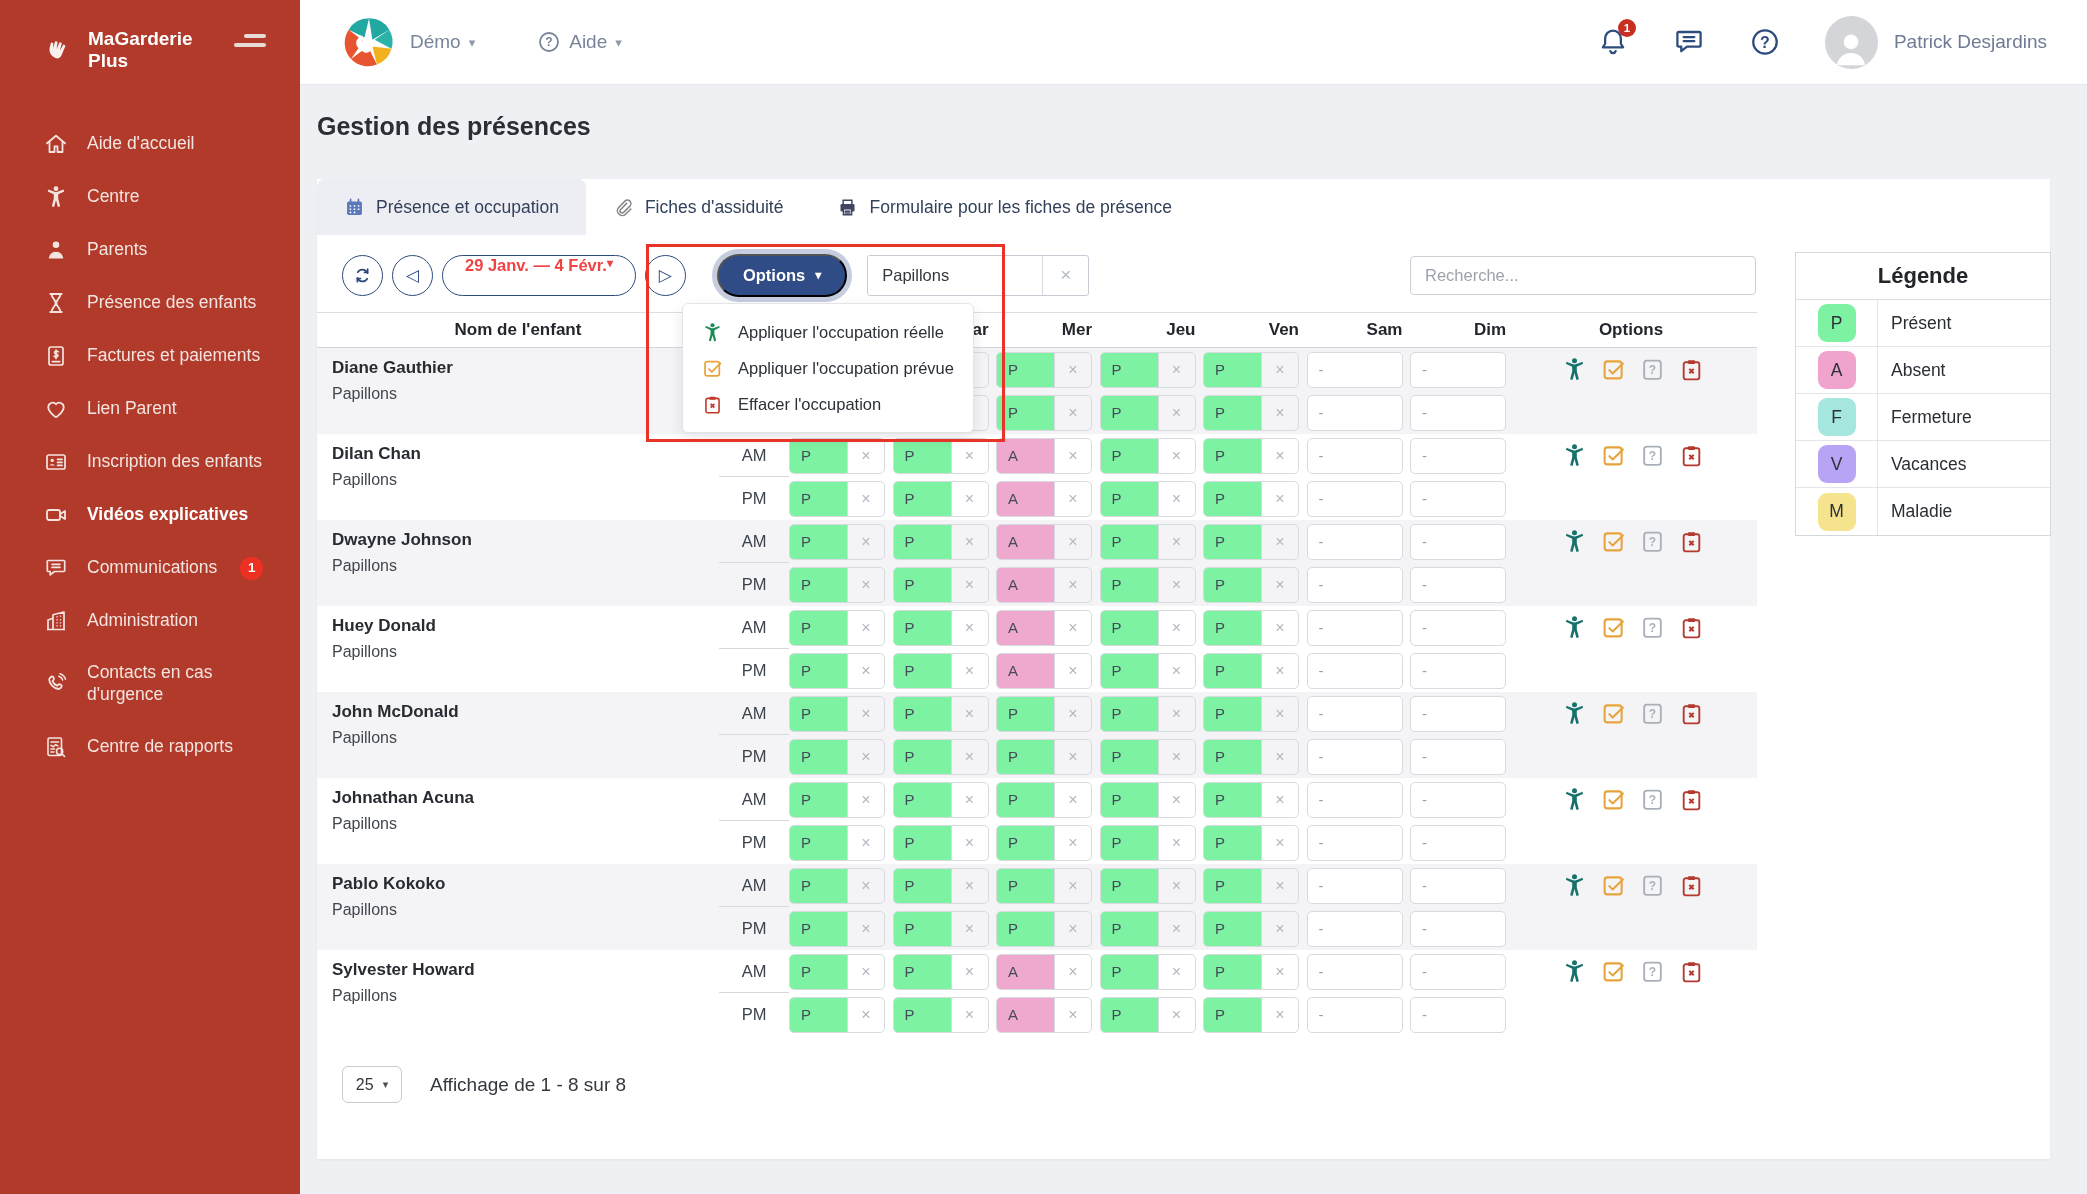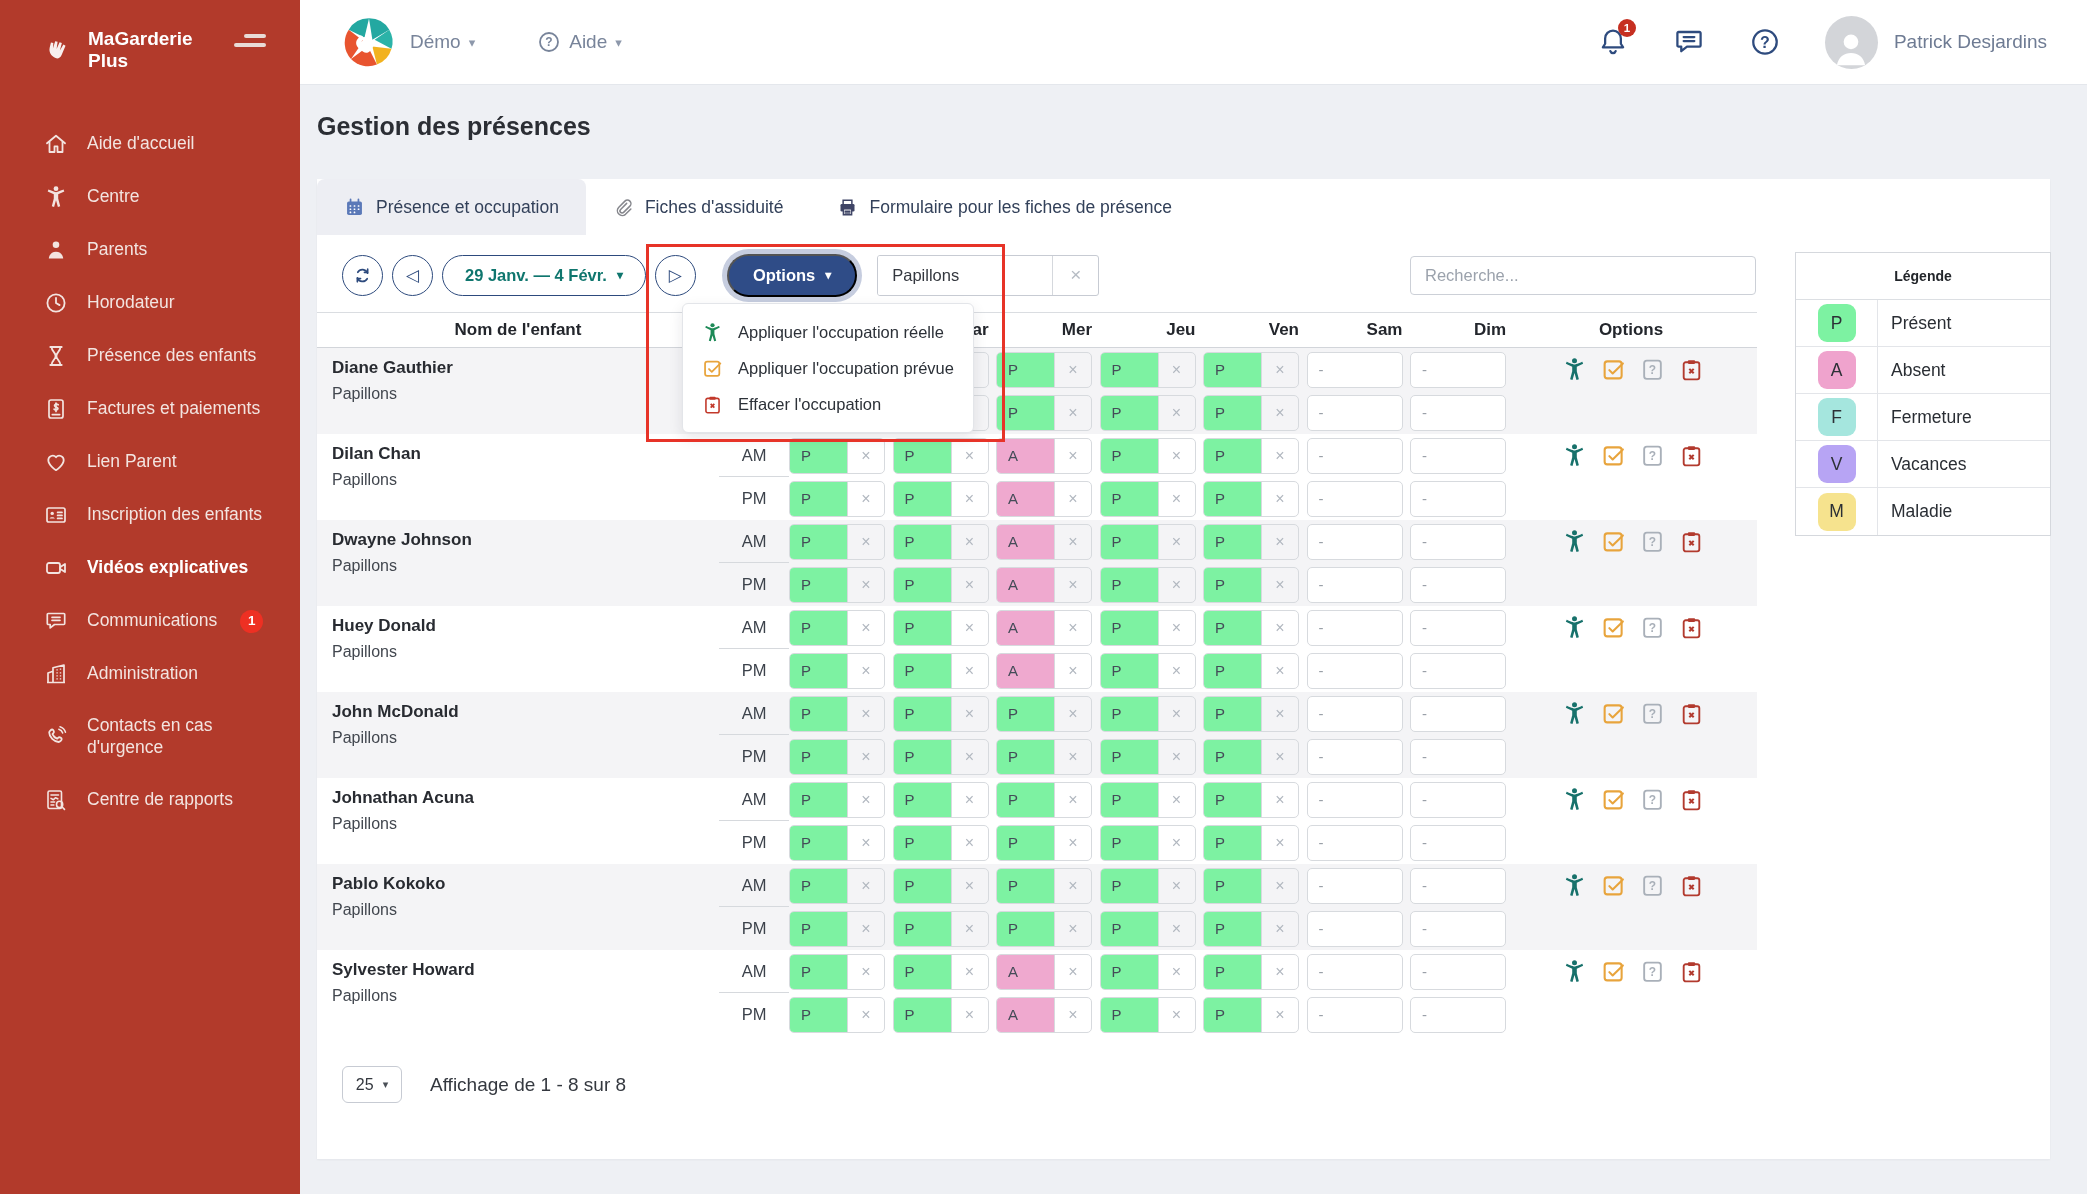--- a/index.html
+++ b/index.html
@@ -49,21 +49,21 @@
   .tabs { display:flex; padding-top:0; height:56px; }
   .tab { display:flex; align-items:center; gap:11px; padding:0 27px; font-size:17.5px; color:#33415a; cursor:pointer; }
   .tab .icn { width:21px; height:21px; display:inline-flex; }
   .tab .icn svg { width:100%; height:100%; }
   .tab.active { background:#edeef3; border-radius:8px 8px 0 0; }
 
   .toolbar { display:flex; align-items:center; margin:18px 0 0 25px; width:1414px; height:44px; position:relative; }
   .circ-btn { width:41px; height:41px; border-radius:50%; border:1.6px solid #2d4a7d; background:#fff; color:#2d4a7d; display:flex; align-items:center; justify-content:center; font-size:17px; margin-right:9px; cursor:pointer; flex:0 0 auto; }
   .circ-btn .icn { width:21px; height:21px; display:inline-flex; }
   .circ-btn .icn svg { width:100%; height:100%; }
-  .date-pill { height:41px; border-radius:21px; border:1.6px solid #2d4a7d; background:#fff; color:#0f766e; display:flex; align-items:center; gap:10px; padding:0 22px; font-size:16.5px; font-weight:bold; margin-right:9px; cursor:pointer; white-space:nowrap; }
+  .date-pill { height:41px; border-radius:21px; border:1.6px solid #2d4a7d; background:#fff; color:#ef4444; display:flex; align-items:flex-start; padding:0 22px; font-size:16.5px; font-weight:bold; margin-right:9px; cursor:pointer; white-space:nowrap; }
   .date-pill .caret, .opt-btn .caret { font-size:12px; }
   .opt-btn { margin-left:22px; height:43px; border-radius:22px; background:#2f4c87; color:#ffffff; font-size:16.5px; font-weight:bold; display:flex; align-items:center; gap:10px; padding:0 24px; cursor:pointer; box-shadow:0 0 0 5px #c6cddf; white-space:nowrap; }
   .group-input { margin-left:20px; width:222px; height:41px; border:1px solid #c7cbd3; border-radius:3px; background:#fff; display:flex; align-items:stretch; overflow:hidden; }
   .group-input input { border:none; outline:none; flex:1; padding:0 14px; font-size:16.5px; color:#33373e; font-family:"Liberation Sans",sans-serif; min-width:0; }
   .group-clear { width:46px; border-left:1px solid #d5d8dd; display:flex; align-items:center; justify-content:center; color:#b6bcc4; font-size:19px; cursor:pointer; }
   .search-input { margin-left:auto; width:346px; height:39px; border:1px solid #ccd0d7; border-radius:4px; padding:0 14px; font-size:16.5px; color:#33373e; font-family:"Liberation Sans",sans-serif; outline:none; }
   .search-input::placeholder { color:#9ba2ac; }
 
   
   .grid-row { display:grid; grid-template-columns:402px 70px repeat(7,103.5px) 1fr; }
@@ -89,21 +89,21 @@
   .row-opts .icn { width:25px; height:25px; cursor:pointer; display:inline-flex; }
   .row-opts .icn svg { width:100%; height:100%; }
 
   .pager { display:flex; align-items:center; gap:28px; margin:30px 0 0 25px; }
   .page-size { width:60px; height:37px; border:1px solid #c7cbd3; border-radius:6px; background:#fff; display:flex; align-items:center; justify-content:center; gap:9px; font-size:16px; color:#33373e; cursor:pointer; }
   .page-size .caret { font-size:11px; color:#4a4f57; }
   .pager-text { font-size:19px; color:#34383f; }
 
   
   .legend { position:absolute; left:1478px; top:73px; width:256px; border:1px solid #d5d8dd; background:#fff; }
-  .legend-title { height:47px; display:flex; align-items:center; justify-content:center; font-size:14px; font-weight:bold; color:#22252a; border-bottom:1px solid #dcdfe3; }
+  .legend-title { height:47px; display:flex; align-items:center; justify-content:center; font-size:22px; font-weight:bold; color:#22252a; border-bottom:1px solid #dcdfe3; }
   .legend-row { display:grid; grid-template-columns:82px 1fr; align-items:center; height:47px; border-bottom:1px solid #e3e5e9; }
   .legend-row:last-child { border-bottom:none; }
   .legend-swatch-cell { display:flex; align-items:center; justify-content:center; height:100%; border-right:1px solid #e3e5e9; }
   .legend-swatch { width:38px; height:38px; border-radius:9px; display:flex; align-items:center; justify-content:center; font-size:17.5px; color:#2c3036; }
   .legend-label { padding-left:13px; font-size:17.5px; color:#2a2e34; }
 
   
   .dropdown { position:absolute; left:682px; top:303px; width:292px; background:#fff; border:1px solid #e3e5e9; border-radius:6px; box-shadow:0 5px 14px rgba(25,30,45,.10); padding:10px 0; z-index:50; }
   .menu-item { height:36px; display:flex; align-items:center; gap:15px; padding:0 19px; font-size:16.5px; color:#2c3138; cursor:pointer; white-space:nowrap; }
   .menu-item .icn { width:21px; height:21px; flex:0 0 auto; display:inline-flex; }
@@ -147,27 +147,20 @@
               <path d="M12 7.2c-1 0-7.5-2.7-7.5-2.7l-.8 1.9 6.1 2.9v4.3l-2 7.7 2.3.7 1.9-6.7 1.9 6.7 2.3-.7-2-7.7V9.3l6.1-2.9-.8-1.9S13 7.2 12 7.2z"></path>
             </svg></span>
           <span class="label">Centre</span>
         </div>
         <div class="nav-item">
           <span class="icn"><svg viewBox="0 0 24 24" fill="currentColor">
               <circle cx="12" cy="6.8" r="3.3"></circle>
               <path d="M4.8 20.5c.4-4.3 3.4-6.7 7.2-6.7s6.8 2.4 7.2 6.7z"></path>
             </svg></span>
           <span class="label">Parents</span>
-        </div>
-        <div class="nav-item">
-          <span class="icn"><svg viewBox="0 0 24 24" fill="none" stroke="currentColor" stroke-width="1.8" stroke-linecap="round">
-              <circle cx="12" cy="12" r="8.6"></circle>
-              <path d="M12 6.8V12l3.6 2.1"></path>
-            </svg></span>
-          <span class="label">Horodateur</span>
         </div>
         <div class="nav-item">
           <span class="icn"><svg viewBox="0 0 24 24" fill="none" stroke="currentColor" stroke-width="1.8" stroke-linecap="round">
               <path d="M6.3 3h11.4M6.3 21h11.4"></path>
               <path d="M7.6 3c0 4.6 4 5 4 9s-4 4.4-4 9M16.4 3c0 4.6-4 5-4 9s4 4.4 4 9"></path>
             </svg></span>
           <span class="label">Présence des enfants</span>
         </div>
         <div class="nav-item">
           <span class="icn"><svg viewBox="0 0 24 24" fill="none" stroke="currentColor" stroke-width="1.7" stroke-linecap="round">

